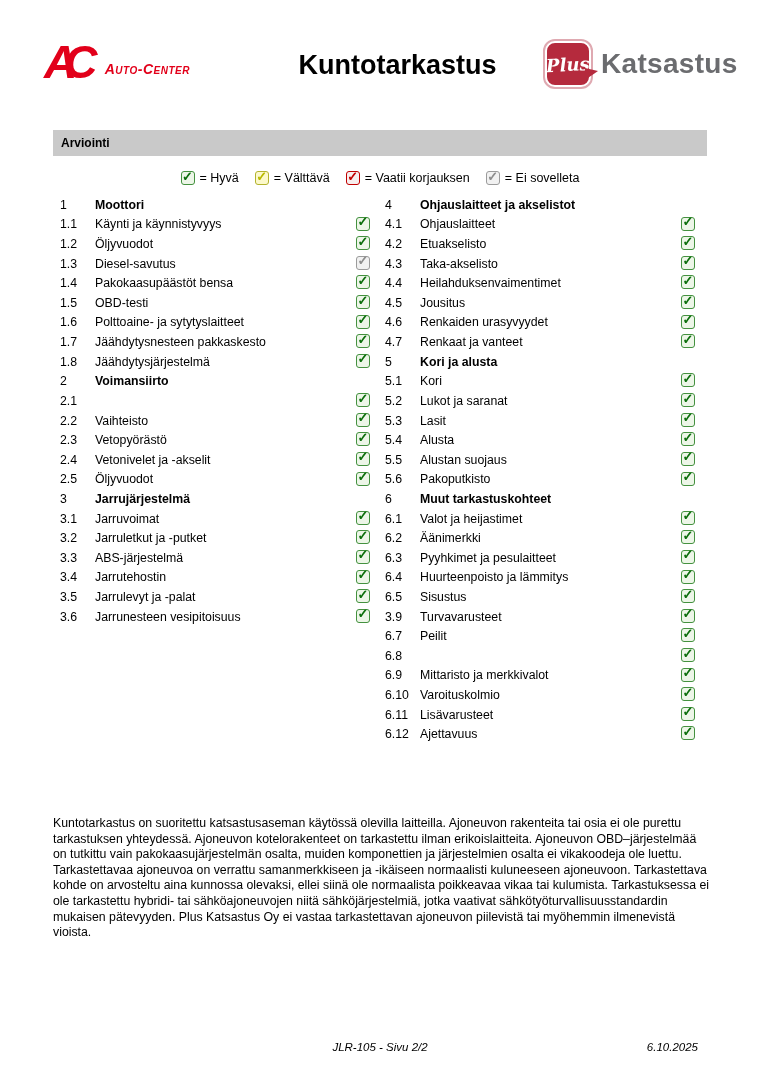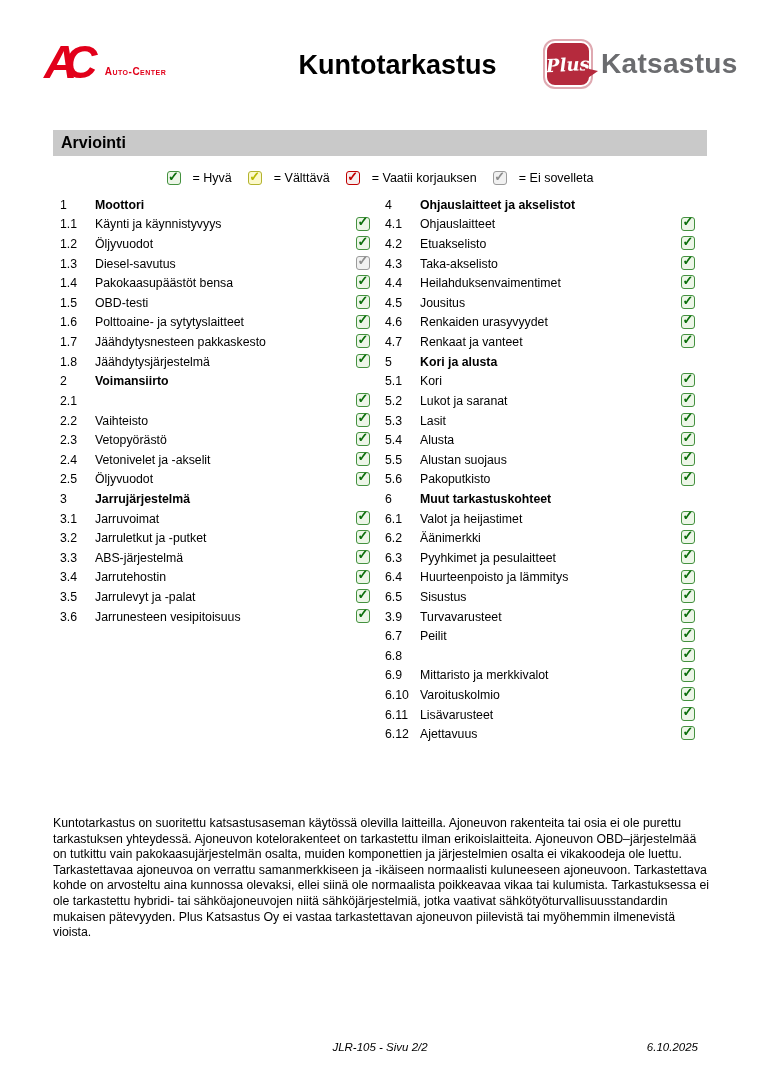--- a/index.html
+++ b/index.html
@@ -5,45 +5,45 @@
   html,body { margin:0; padding:0; background:#ffffff; }
   .page {
     position:relative; width:764px; height:1080px; background:#ffffff;
     font-family:"Liberation Sans", sans-serif; color:#000; overflow:hidden;
   }
 
   
   .ac-logo { position:absolute; left:44px; top:40px; display:flex; align-items:flex-end; }
   .ac-mono { font-size:46px; line-height:44px; font-weight:bold; font-style:italic;
              color:#e2001a; letter-spacing:-0.28em; padding-right:14px; }
-  .ac-text { font-size:10px; font-weight:bold; color:#e2001a;
+  .ac-text { font-size:14px; font-weight:bold; font-style:italic; color:#e2001a;
              font-variant:small-caps; letter-spacing:0.5px; margin-left:6px; margin-bottom:7px; }
   .page-title { position:absolute; left:0; right:0; top:50px; text-align:center;
                 font-size:27px; font-weight:bold;padding-left:31px; }
   .plus-logo { position:absolute; left:545px; top:41px; display:flex; align-items:center; }
   .plus-box { position:relative; width:42px; height:42px; background:#b52a3d;
               border:2px solid #ffffff; outline:2px solid #dfa9b1; border-radius:10px;
               display:flex; align-items:center; justify-content:center; }
   .plus-word { color:#ffffff; font-family:"DejaVu Serif", serif; font-style:italic;
                font-weight:bold; font-size:18px; transform:rotate(-3deg); }
   .plus-tail { position:absolute; right:-9px; bottom:5px; width:0; height:0;
                border-left:13px solid #b52a3d; border-top:3px solid transparent;
                border-bottom:9px solid transparent; }
   .katsastus-word { font-size:28px; font-weight:bold; color:#6b6c6f; margin-left:10px;
                     letter-spacing:0.3px; }
 
   
   .bar { position:absolute; left:53px; top:130px; width:654px; height:26px;
-         background:#c9c9c9; font-size:16px; font-weight:bold; line-height:26px;
+         background:#c9c9c9; font-size:12px; font-weight:bold; line-height:26px;
          padding-left:8px; box-sizing:border-box; }
 
   
   .legend { position:absolute; left:53px; top:171px; width:654px; display:flex;
             justify-content:center; align-items:center; gap:16px; font-size:12.5px; }
-  .legend-item { display:inline-flex; align-items:center; gap:12px; }
+  .legend-item { display:inline-flex; align-items:center; gap:5px; }
 
   
   .cb { display:inline-block; width:12px; height:12px; border:1.5px solid;
         border-radius:3px; position:relative; box-sizing:content-box; background:#fff; }
   .cb::after { content:"\2713"; position:absolute; left:0.5px; top:-3.5px;
                font-size:13px; font-weight:bold; }
   .cb-green  { border-color:#44913f; background:#edf6e8; color:#0c6e0c; }
   .cb-yellow { border-color:#b3b32e; background:#fcf9cb; color:#b9b900; }
   .cb-red    { border-color:#c00000; background:#f7eded; color:#c00000; }
   .cb-gray   { border-color:#9b9b9b; background:#f1f1f1; color:#8d8d8d; }

